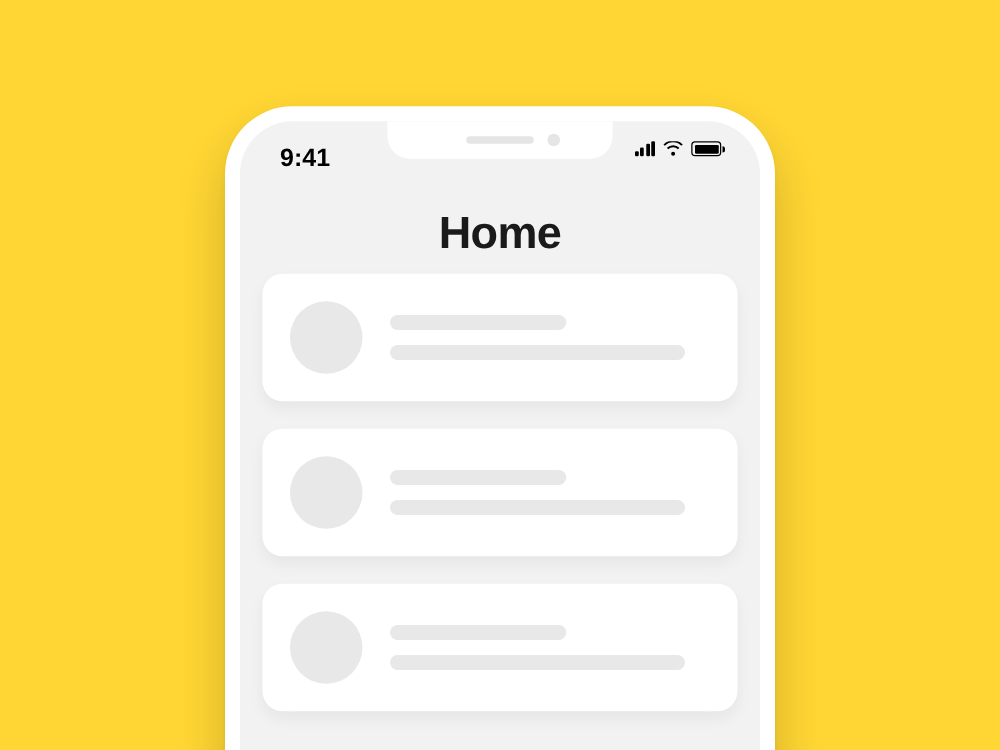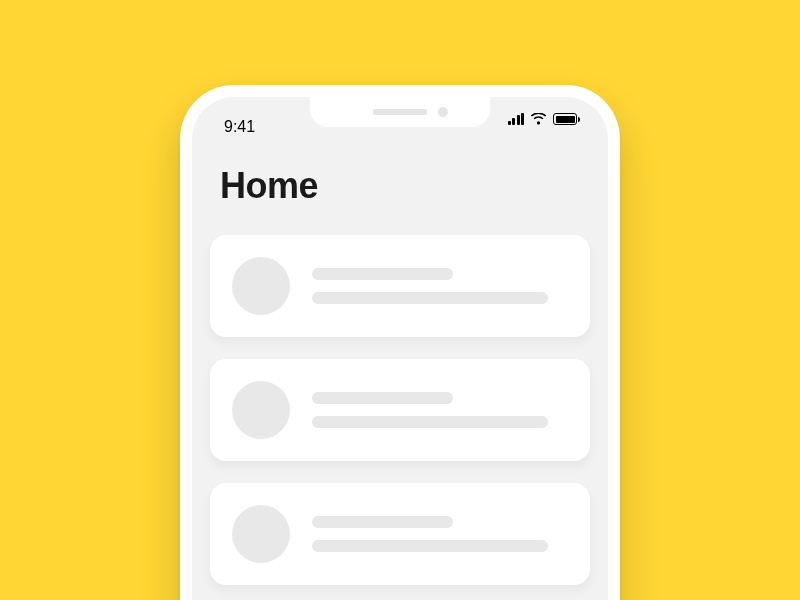--- a/index.html
+++ b/index.html
@@ -63,22 +63,22 @@
     }
     .status-bar {
       display: flex;
       justify-content: space-between;
       align-items: center;
       height: 44px;
       padding: 0 28px 0 32px;
       position: relative;
     }
     .status-time {
-      font-size: 16px;
-      font-weight: 400;
+      font-size: 20px;
+      font-weight: 700;
       color: #000;
       margin-top: 16px;
     }
     .status-icons {
       display: flex;
       align-items: center;
       gap: 6px;
     }
     .signal-icon {
       display: flex;
@@ -115,21 +115,22 @@
     }
     .battery-cap {
       width: 2px;
       height: 5px;
       background: #000;
       border-top-right-radius: 2px;
       border-bottom-right-radius: 2px;
       margin-left: 1px;
     }
     .header {
-      padding: 24px 28px 28px 28px;
+      padding: 24px 28px 12px 28px;
+      text-align: center;
     }
     .page-title {
       font-size: 36px;
       font-weight: 800;
       color: #1a1a1a;
       letter-spacing: -0.5px;
     }
     .card-list {
       display: flex;
       flex-direction: column;

